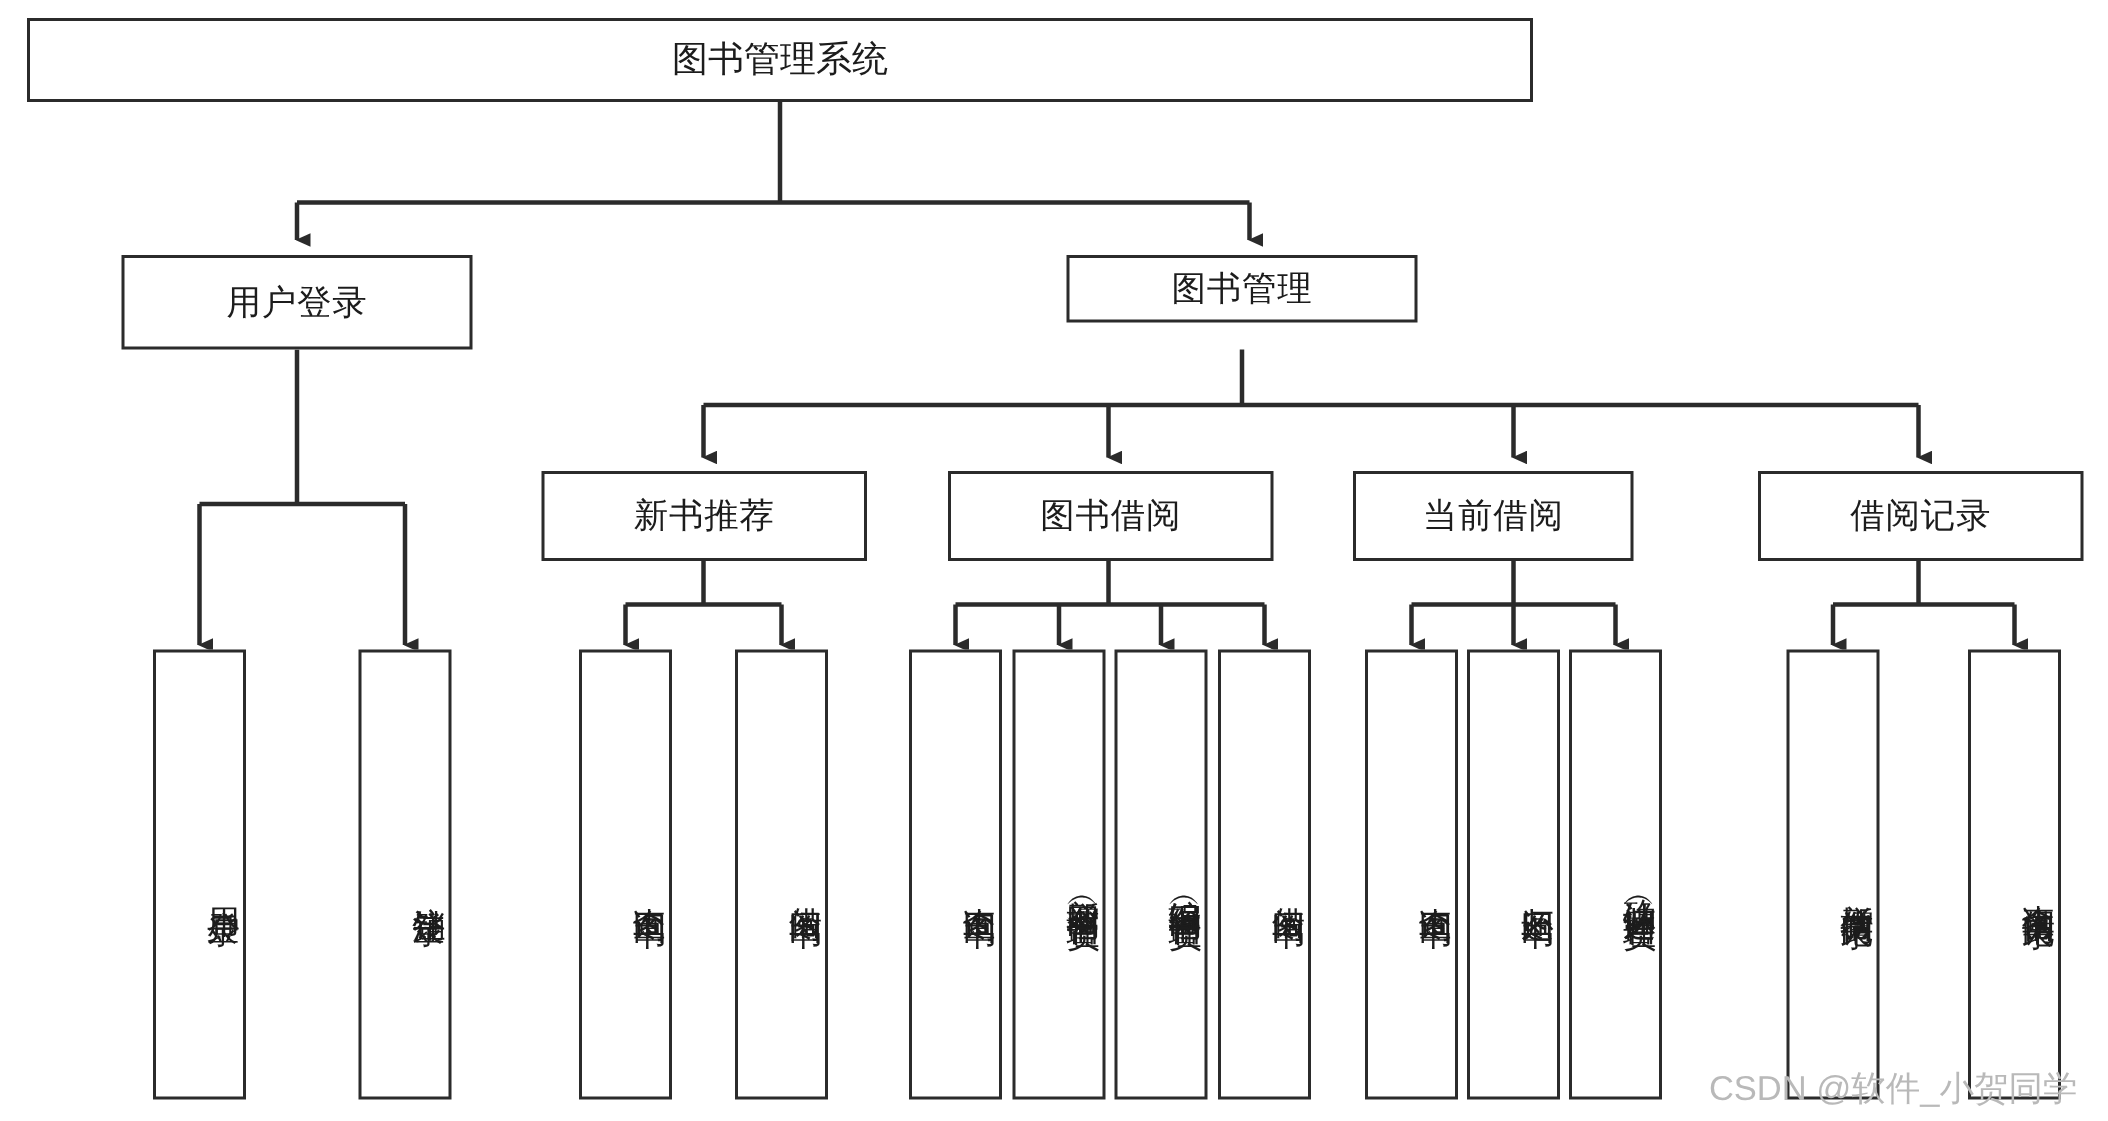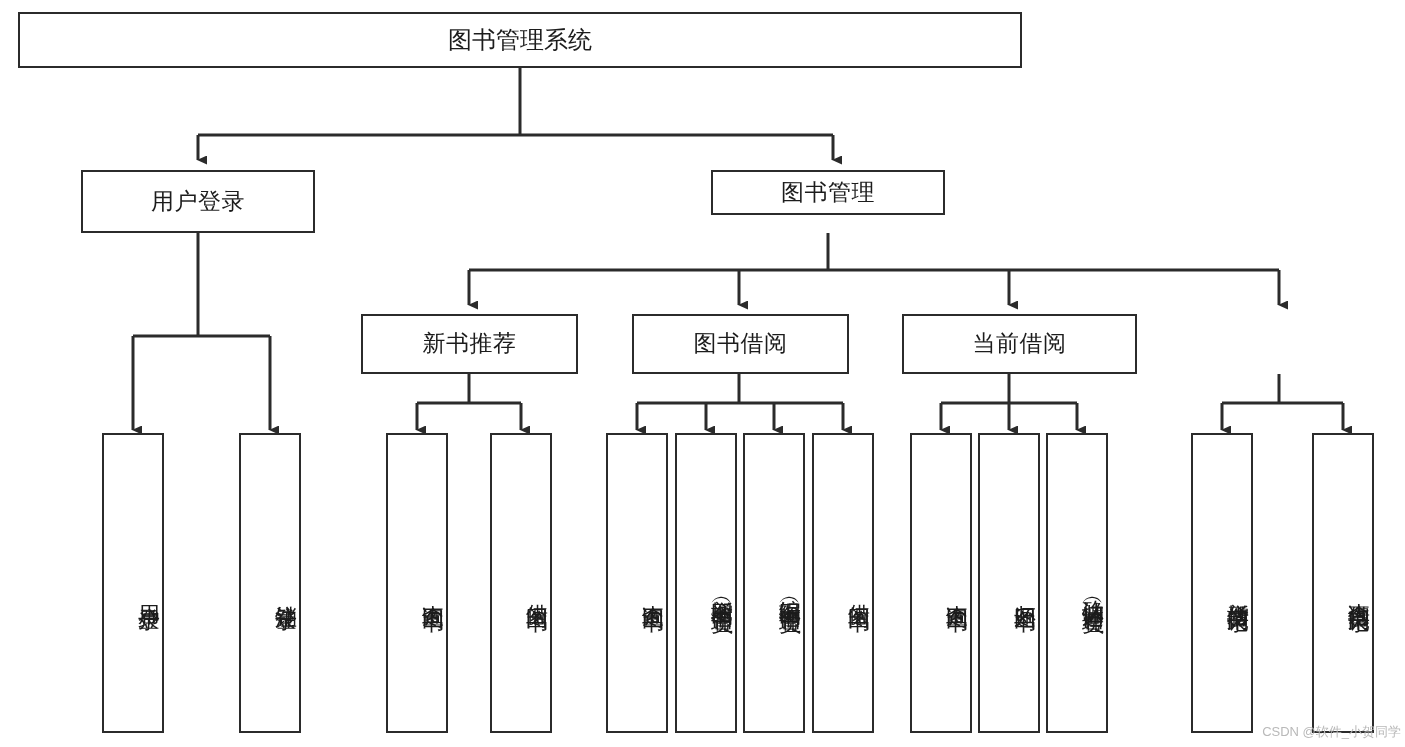--- a/index.html
+++ b/index.html
@@ -55,23 +55,23 @@
     letter-spacing: 2px;
   }
   .node.v .vtext {
     writing-mode: vertical-rl;
     text-orientation: upright;
     display: block;
     white-space: nowrap;
   }
   .watermark {
     position: absolute;
-    right: 4px;
+    right: 20px;
     bottom: 6px;
-    font-size: 13px;
+    font-size: 23px;
     color: #b9b9b9;
     white-space: nowrap;
     z-index: 5;
     font-family: "Liberation Sans", "DejaVu Sans", sans-serif;
   }
 </style>
 </head>
 <body>
 
 <div id="canvas">
@@ -136,22 +136,25 @@
   <div class="node h" style="left:711px; top:170px; width:234px; height:45px;">
     <span>图书管理</span>
   </div>
 
   <div class="node h" style="left:632px; top:314px; width:217px; height:60px;">
     <span>图书借阅</span>
   </div>
   <div class="node h" style="left:361px; top:314px; width:217px; height:60px;">
     <span>新书推荐</span>
   </div>
-  <div class="node h" style="left:902px; top:314px; width:235px; height:60px;">
+  <div class="node h" style="left:902px; top:314px; width:187px; height:60px;">
     <span>当前借阅</span>
+  </div>
+  <div class="node h" style="left:1172px; top:314px; width:217px; height:60px;">
+    <span>借阅记录</span>
   </div>
 
   <div class="node v" style="left:102px; top:433px; width:62px; height:300px;">
     <span class="vtext">用户登录</span>
   </div>
   <div class="node v" style="left:239px; top:433px; width:62px; height:300px;">
     <span class="vtext">注销登录</span>
   </div>
 
   <div class="node v" style="left:386px; top:433px; width:62px; height:300px;">

